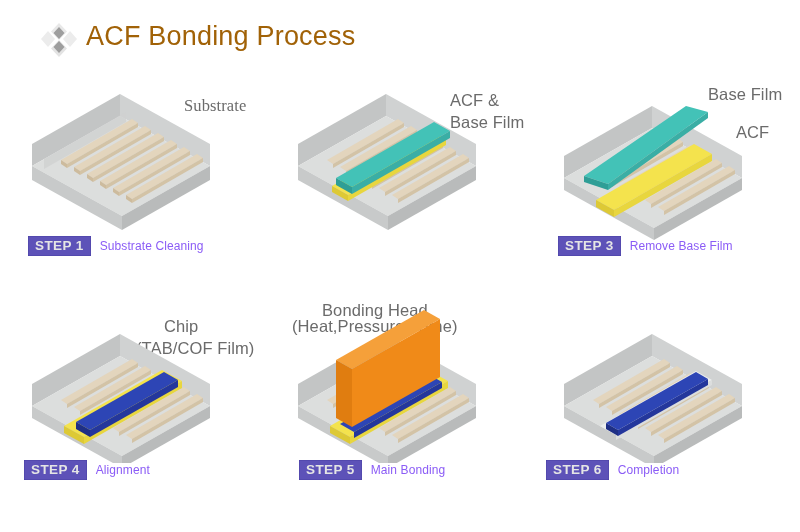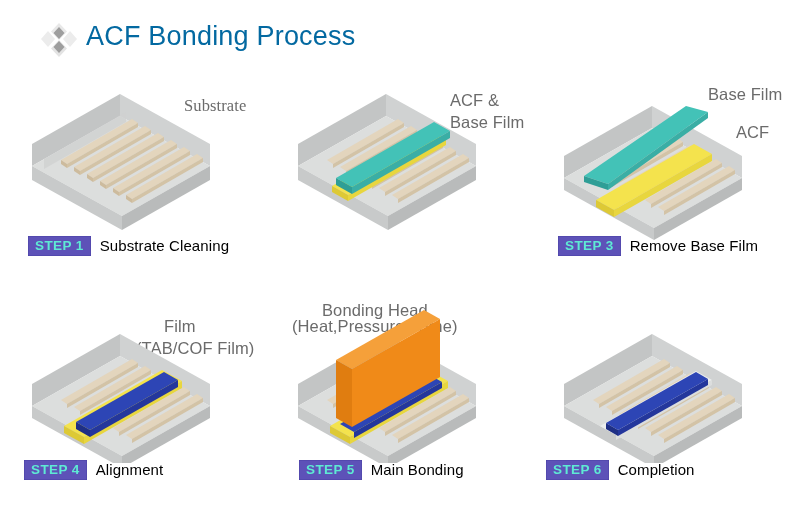--- a/index.html
+++ b/index.html
@@ -15,21 +15,21 @@
 
   
   .header{
     position:absolute;left:0;top:0;width:800px;height:70px;
   }
   .hdr-icon{
     position:absolute;left:40px;top:22px;width:38px;height:36px;
   }
   .hdr-title{
     position:absolute;left:86px;top:21px;
-    font-size:27px;font-weight:400;color:#0369a1;
+    font-size:27px;font-weight:400;color:#a16207;
     letter-spacing:.2px;white-space:nowrap;
   }
 
   
   .cell{position:absolute;width:266px;height:220px;}
   .r1{top:68px;}
   .r2{top:288px;}
   .c1{left:4px;}
   .c2{left:270px;}
   .c3{left:536px;}
@@ -43,29 +43,29 @@
 
   
   .art{position:absolute;left:0;top:0;width:266px;height:175px;}
   .art svg{display:block;}
 
   
   .steplabel{
     position:absolute;display:flex;align-items:center;gap:9px;
   }
   .badge{
-    background:#5d52b8;color:#5eead4;
+    background:#5d52b8;color:#e5e5e5;
     font-size:13.5px;font-weight:700;letter-spacing:.4px;
     padding:2.5px 7px 3px 7px;
     line-height:14px;
     white-space:nowrap;
     box-shadow:0 0 0 0.5px #4a40a3 inset;
   }
   .stepname{
-    font-size:15px;color:#000000;white-space:nowrap;letter-spacing:.1px;
+    font-size:12px;color:#8b5cf6;white-space:nowrap;letter-spacing:.1px;
   }
 </style>
 </head>
 <body>
 
 <div class="page">
 
   <div class="header">
     <div class="hdr-icon">
       <svg width="38" height="36" viewBox="0 0 38 36">
@@ -239,21 +239,21 @@
         </g>
       </svg>
     </div>
     <div class="steplabel" style="left:22px;top:168px;">
       <span class="badge">STEP 3</span>
       <span class="stepname">Remove Base Film</span>
     </div>
   </div>
 
   <div class="cell r2 c1">
-    <div class="callout" style="left:160px;top:28px;">Film</div>
+    <div class="callout" style="left:160px;top:28px;">Chip</div>
     <div class="callout" style="left:132px;top:50px;">(TAB/COF Film)</div>
     <div class="art">
       <svg width="266" height="175" viewBox="0 0 266 175">
         <polygon points="28,118 28,96 116,46 116,68" fill="#c3c5c5"></polygon>
         <polygon points="116,46 116,68 206,118 206,96" fill="#d0d2d2"></polygon>
         <polygon points="28,118 116,68 206,118 118,168" fill="#dcdedd"></polygon>
         <polygon points="28,118 118,168 118,180 28,130" fill="#c8caca"></polygon>
         <polygon points="118,168 206,118 206,130 118,180" fill="#b9bbbb"></polygon>
         <g>
           <g>

